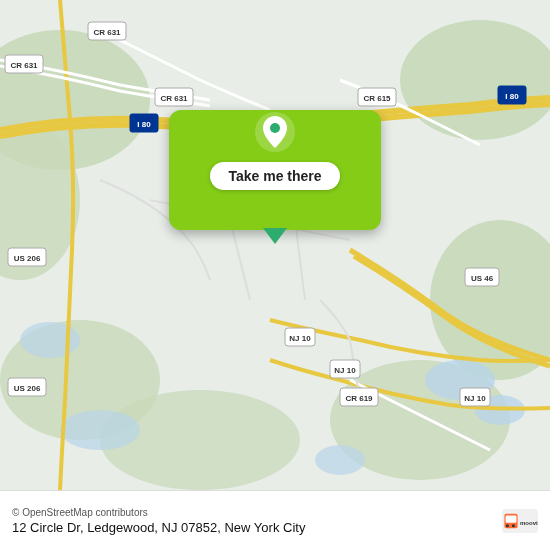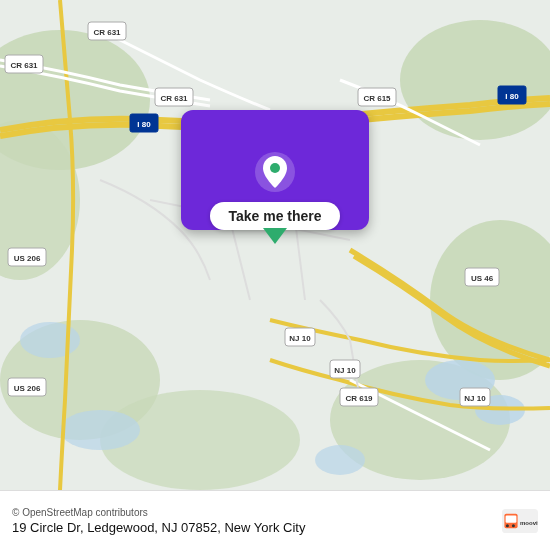--- a/index.html
+++ b/index.html
@@ -33,28 +33,28 @@
       top: 110px;
       left: 160px;
       width: 230px;
       display: flex;
       flex-direction: column;
       align-items: center;
       z-index: 10;
     }
 
     #popup-box {
-      background: #6d28d9;
+      background: #84cc16;
       border-radius: 12px;
-      width: 188px;
+      width: 212px;
       height: 120px;
       display: flex;
       flex-direction: column;
       align-items: center;
-      justify-content: flex-end;
+      justify-content: flex-start;
       box-shadow: 0 4px 12px rgba(0,0,0,0.3);
       position: relative;
     }
 
     #popup-box::after {
       content: '';
       position: absolute;
       bottom: -14px;
       left: 50%;
       transform: translateX(-50%);
@@ -220,21 +220,21 @@
         <circle cx="22" cy="18" r="5" fill="#2eac6d"></circle>
       </svg>
       <button id="take-me-there-btn">Take me there</button>
     </div>
   </div>
 </div>
 
 <div id="bottom-bar">
   <div id="address-section">
     <span id="osm-credit">© OpenStreetMap contributors</span>
-    <span id="address-text">19 Circle Dr, Ledgewood, NJ 07852, New York City</span>
+    <span id="address-text">12 Circle Dr, Ledgewood, NJ 07852, New York City</span>
   </div>
   <div id="moovit-logo">
     <svg id="moovit-icon" viewBox="0 0 60 40" xmlns="http://www.w3.org/2000/svg">
 
       <rect width="60" height="40" rx="6" fill="#f0f0f0"></rect>
 
       <rect x="4" y="8" width="22" height="24" rx="3" fill="#FF6B35"></rect>
       <rect x="6" y="11" width="18" height="12" rx="2" fill="white"></rect>
       <circle cx="9" cy="28" r="2.5" fill="#333"></circle>
       <circle cx="19" cy="28" r="2.5" fill="#333"></circle>

